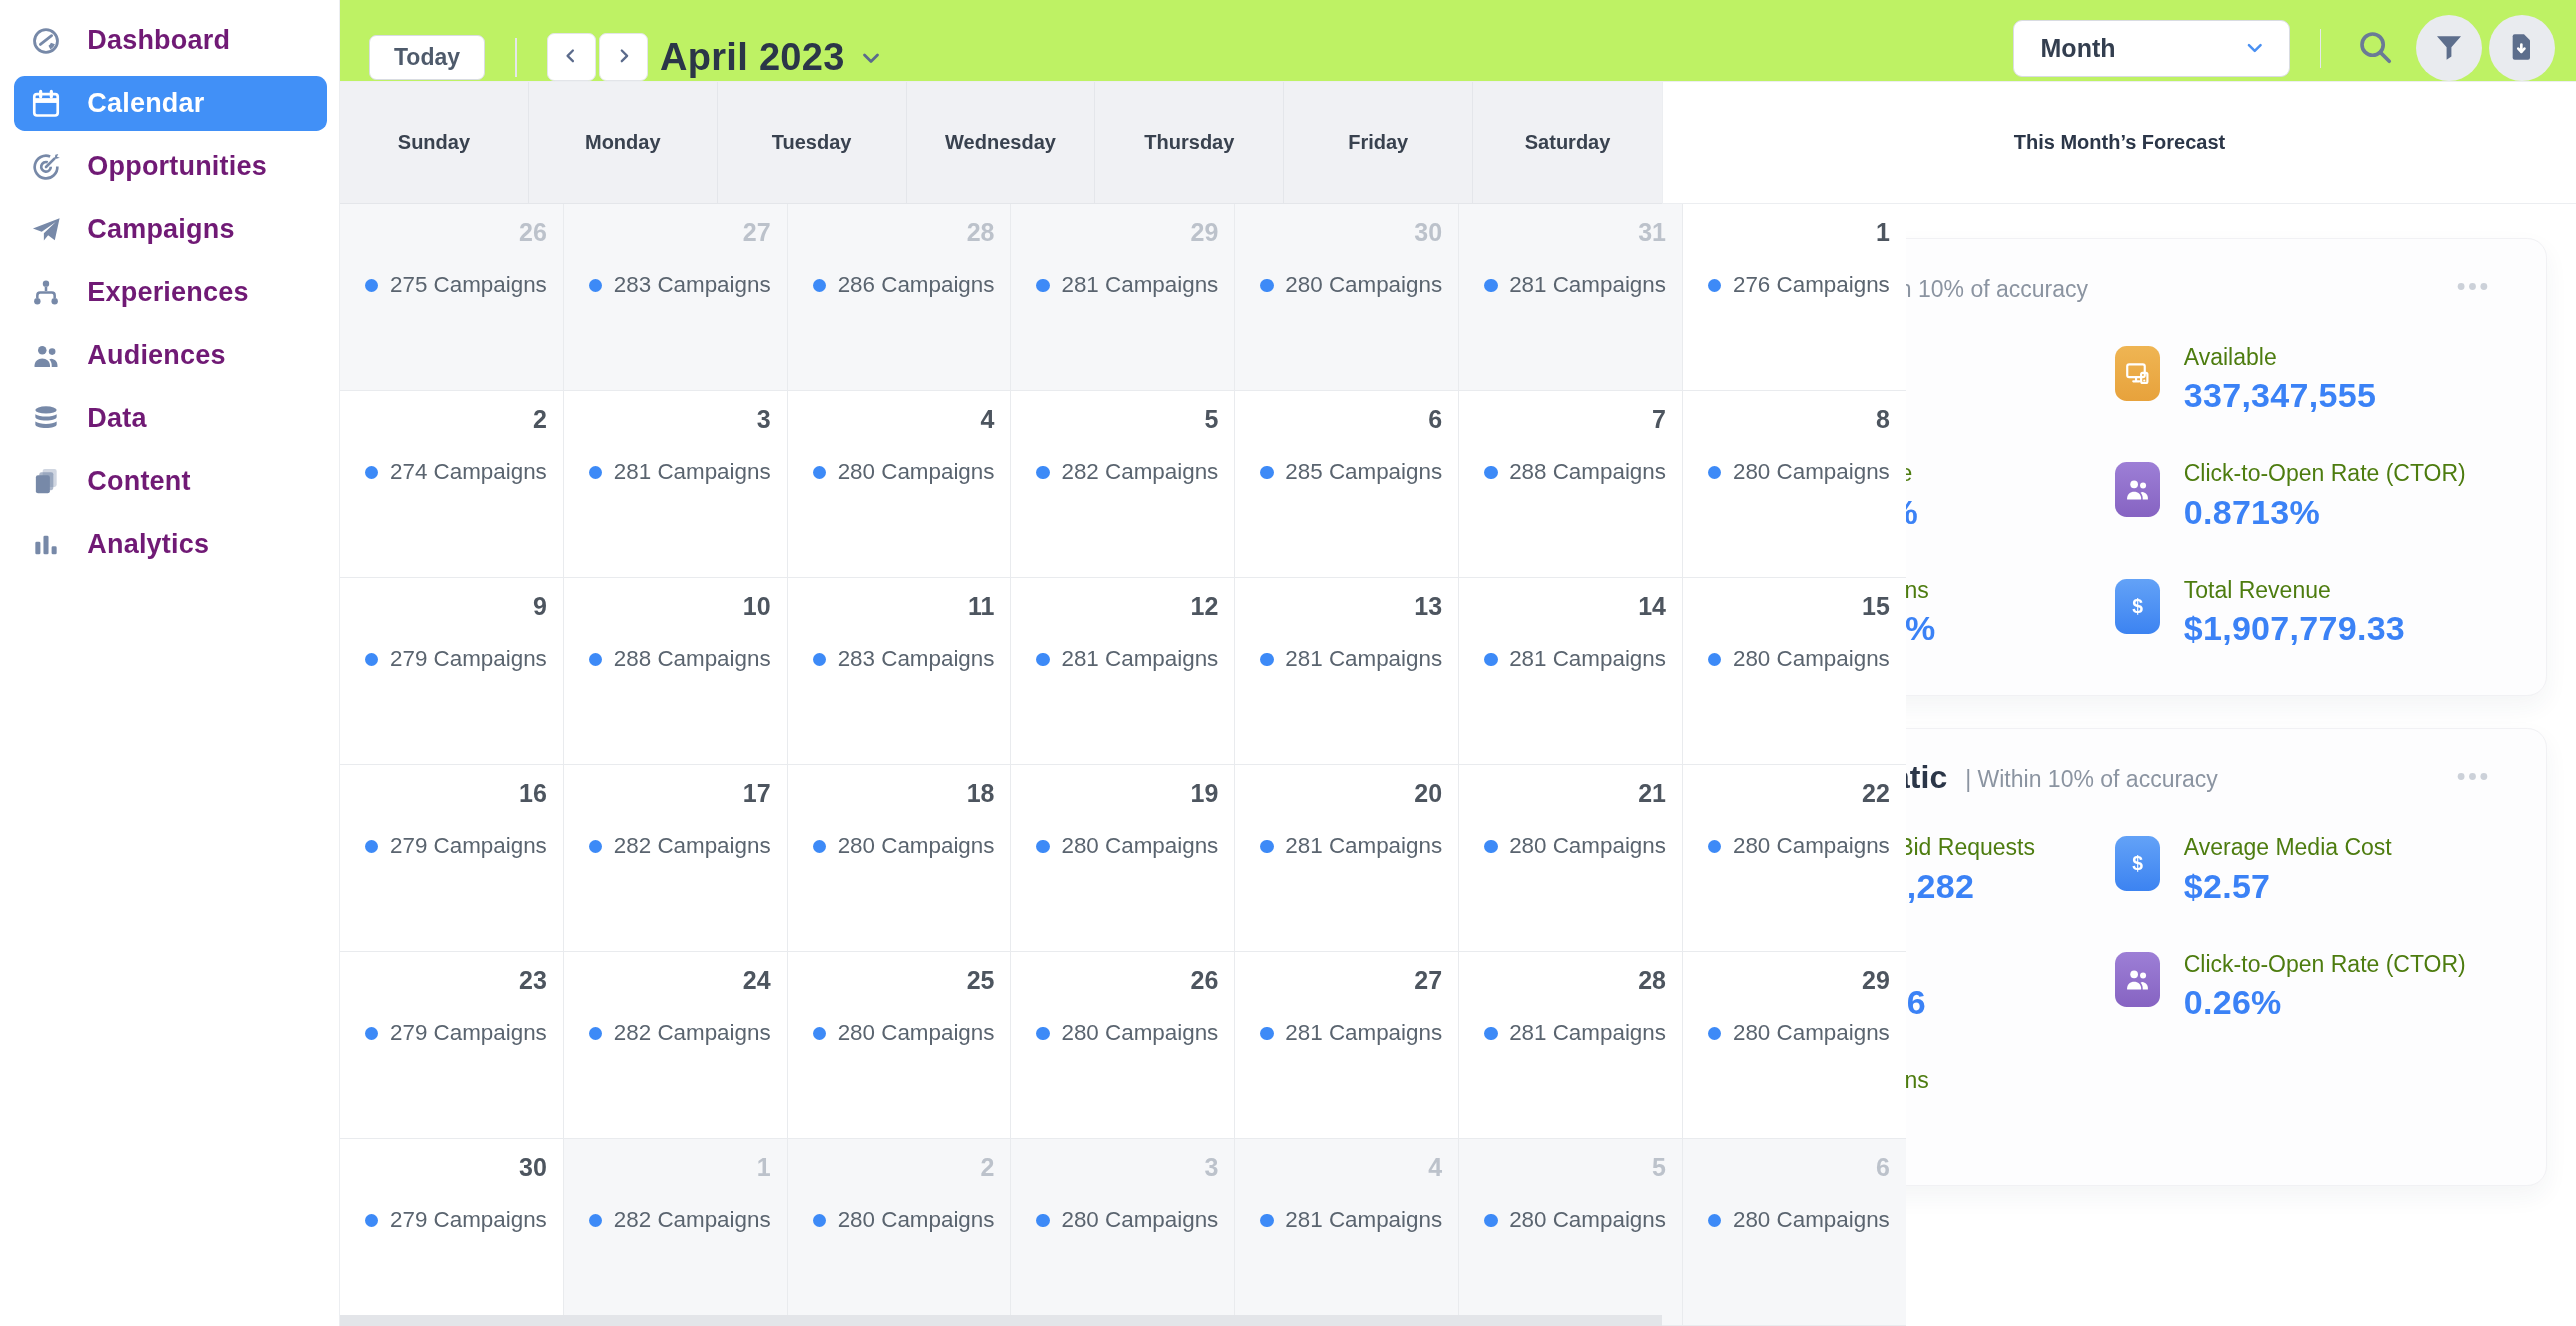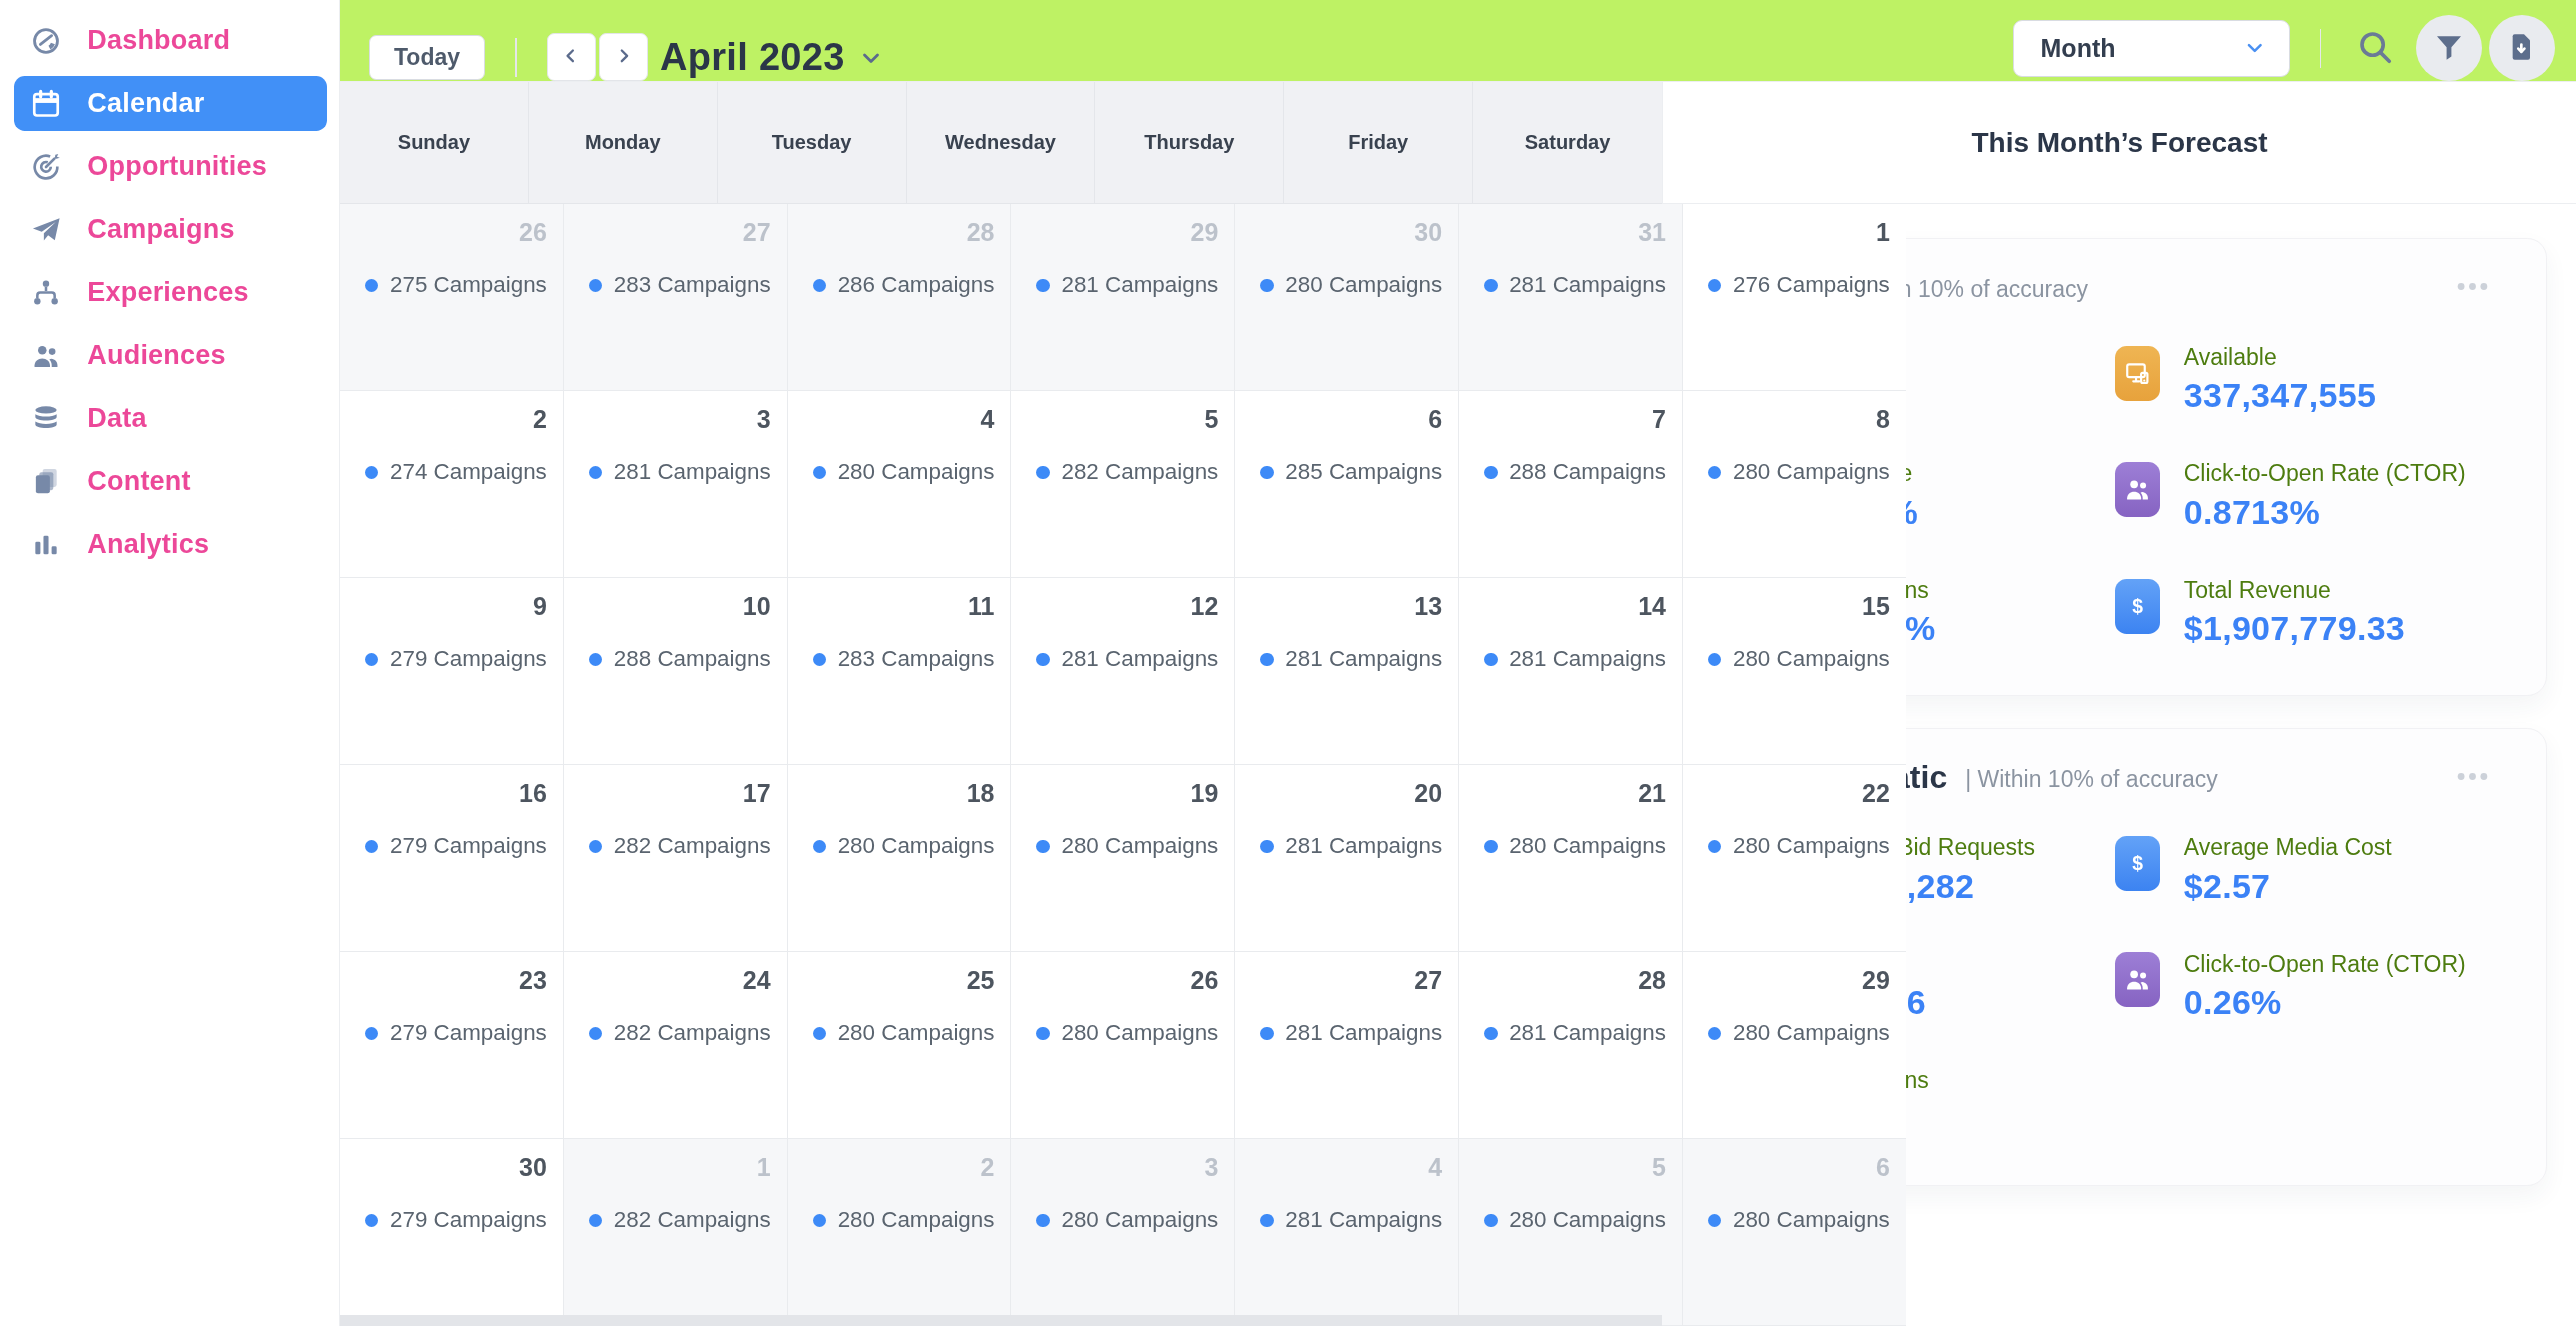--- a/index.html
+++ b/index.html
@@ -8,21 +8,21 @@
   .app{display:flex;width:2576px;height:1326px;}
 
   
   .sidebar{width:340px;flex:0 0 340px;background:#fff;border-right:1.8px solid #eceef1;
            padding-top:5.4px;box-sizing:border-box;}
   .nav-item{height:55px;margin:8px 12.5px 8px 14.3px;border-radius:10.7px;display:flex;
             align-items:center;padding-left:16px;cursor:pointer;}
   .nav-icon{width:32px;height:32px;flex:0 0 32px;color:#7789a8;display:flex;
             align-items:center;justify-content:center;}
   .nav-icon svg{width:32px;height:32px;}
-  .nav-label{margin-left:25px;font-size:27px;font-weight:600;color:#ec4899;letter-spacing:0.2px;}
+  .nav-label{margin-left:25px;font-size:27px;font-weight:600;color:#701a75;letter-spacing:0.2px;}
   .nav-item.active{background:#4190f7;}
   .nav-item.active .nav-icon{color:#fff;}
   .nav-item.active .nav-label{color:#fff;}
 
   
   .main{flex:1;display:flex;flex-direction:column;min-width:0;}
   .topbar{height:82px;flex:0 0 82px;border-bottom:1.8px solid #eceef1;display:flex;
           align-items:flex-end;box-sizing:border-box;background:#bef264;}
   .tb-left{display:flex;align-items:center;margin-left:29px;}
   .btn-today{height:45px;padding:0 24px;border:1.8px solid #d9dce2;border-radius:7.2px;
@@ -66,21 +66,21 @@
   .day-cell.outside .date-num{color:#bcc2cb;}
   .event-row{display:flex;align-items:center;margin-top:25px;padding-left:12.5px;}
   .event-dot{width:13.4px;height:13.4px;border-radius:50%;background:#3d8af7;flex:0 0 13.4px;}
   .event-text{margin-left:11.6px;font-size:22.4px;color:#5a646f;white-space:nowrap;}
   .cal-scrollbar{position:absolute;left:0;right:0;bottom:0;height:10.7px;background:#e3e5e9;}
 
   
   .forecast{flex:1;display:flex;flex-direction:column;background:#fff;min-width:0;}
   .forecast-header{height:122px;flex:0 0 122px;display:flex;align-items:center;justify-content:center;
                    border-bottom:1.8px solid #eceef1;box-sizing:border-box;}
-  .forecast-title{font-size:28px;font-weight:600;color:#2b3648;}
+  .forecast-title{font-size:20px;font-weight:600;color:#2b3648;}
   .cards{padding:34px 29.5px 0 18px;display:flex;flex-direction:column;}
   .card{background:#fdfdfe;border:1.8px solid #f1f1f4;border-radius:19.7px;
         box-shadow:0 10.7px 23px rgba(40,50,70,.05);padding:30px 48px 47px 50px;margin-bottom:32px;box-sizing:border-box;}
   .card-head{display:flex;align-items:center;}
   .card-title{font-size:32px;font-weight:700;color:#2b3648;}
   .card-note{font-size:23px;color:#8b94a1;margin-left:18px;margin-top:3.6px;}
   .card-menu{margin-left:auto;color:#ccd1d9;width:50px;height:36px;}
   .card-menu svg{width:39px;height:39px;}
   .stat-grid{display:grid;grid-template-columns:1fr 1fr;row-gap:45px;margin-top:38px;}
   .stat-item{display:flex;align-items:flex-start;}

